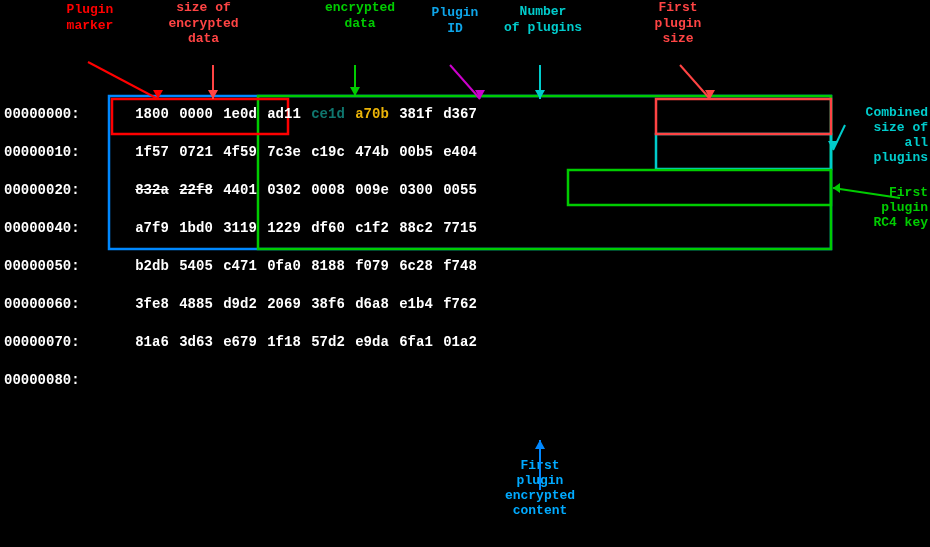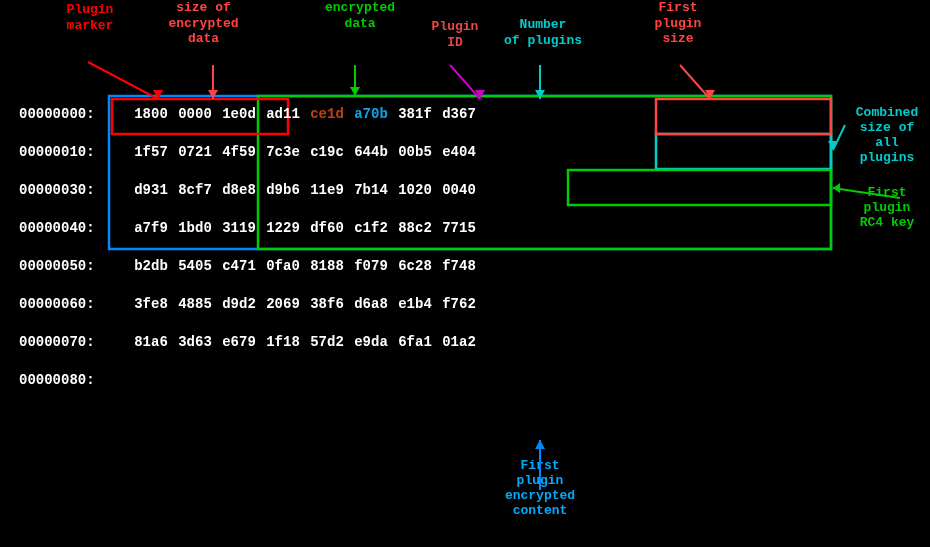--- a/index.html
+++ b/index.html
@@ -41,30 +41,30 @@
     }
 
     .label-encrypted-data {
       color: #00cc00;
       left: 320px;
       top: 0px;
       width: 80px;
     }
 
     .label-plugin-id {
-      color: #ef4444;
+      color: #0ea5e9;
       left: 420px;
-      top: 19px;
+      top: 5px;
       width: 70px;
     }
 
     .label-num-plugins {
       color: #00cccc;
       left: 498px;
-      top: 17px;
+      top: 4px;
       width: 90px;
     }
 
     .label-first-plugin-size {
       color: #ff4444;
       left: 638px;
       top: 0px;
       width: 80px;
     }
 
@@ -73,21 +73,22 @@
       position: absolute;
       top: 95px;
       left: 0px;
       width: 840px;
     }
 
     .hex-row {
       display: flex;
       align-items: center;
       height: 38px;
-      padding: 0 19px;
+      padding: 0 4px;
+      gap: 16px;
     }
 
     .row-addr {
       color: #fff;
       font-size: 14px;
       font-weight: bold;
       width: 110px;
       flex-shrink: 0;
     }
 
@@ -106,21 +107,21 @@
       padding: 4px 2px;
       position: relative;
     }
 
     
     .right-label {
       position: absolute;
       font-size: 13px;
       font-weight: bold;
       right: 2px;
-      text-align: center;
+      text-align: right;
     }
 
     .label-combined {
       color: #00cccc;
       top: 105px;
       right: 2px;
       width: 82px;
     }
 
     .label-first-plugin-rc4 {
@@ -232,55 +233,55 @@
 
   <div class="hex-table-wrapper">
 
     <div class="hex-row">
       <div class="row-addr">00000000:</div>
       <div class="hex-cells">
         <span class="hex-cell">1800</span>
         <span class="hex-cell">0000</span>
         <span class="hex-cell">1e0d</span>
         <span class="hex-cell">ad11</span>
-        <span class="hex-cell" style="color:#c2410c">ce1d</span>
-        <span class="hex-cell" style="color:#0ea5e9">a70b</span>
+        <span class="hex-cell" style="color:#0f766e">ce1d</span>
+        <span class="hex-cell" style="color:#eab308">a70b</span>
         <span class="hex-cell">381f</span>
         <span class="hex-cell">d367</span>
       </div>
     </div>
 
     <div class="hex-row">
       <div class="row-addr">00000010:</div>
       <div class="hex-cells">
         <span class="hex-cell">1f57</span>
         <span class="hex-cell">0721</span>
         <span class="hex-cell">4f59</span>
         <span class="hex-cell">7c3e</span>
         <span class="hex-cell">c19c</span>
-        <span class="hex-cell">644b</span>
+        <span class="hex-cell">474b</span>
         <span class="hex-cell">00b5</span>
         <span class="hex-cell">e404</span>
       </div>
     </div>
 
-
-    <div class="hex-row">
-      <div class="row-addr">00000030:</div>
-      <div class="hex-cells">
-        <span class="hex-cell">d931</span>
-        <span class="hex-cell">8cf7</span>
-        <span class="hex-cell">d8e8</span>
-        <span class="hex-cell">d9b6</span>
-        <span class="hex-cell">11e9</span>
-        <span class="hex-cell">7b14</span>
-        <span class="hex-cell">1020</span>
-        <span class="hex-cell">0040</span>
-      </div>
-    </div>
+    <div class="hex-row">
+      <div class="row-addr">00000020:</div>
+      <div class="hex-cells">
+        <span class="hex-cell" style="text-decoration:line-through">832a</span>
+        <span class="hex-cell" style="text-decoration:line-through">22f8</span>
+        <span class="hex-cell">4401</span>
+        <span class="hex-cell">0302</span>
+        <span class="hex-cell">0008</span>
+        <span class="hex-cell">009e</span>
+        <span class="hex-cell">0300</span>
+        <span class="hex-cell">0055</span>
+      </div>
+    </div>
+
 
     <div class="hex-row">
       <div class="row-addr">00000040:</div>
       <div class="hex-cells">
         <span class="hex-cell">a7f9</span>
         <span class="hex-cell">1bd0</span>
         <span class="hex-cell">3119</span>
         <span class="hex-cell">1229</span>
         <span class="hex-cell">df60</span>
         <span class="hex-cell">c1f2</span>

